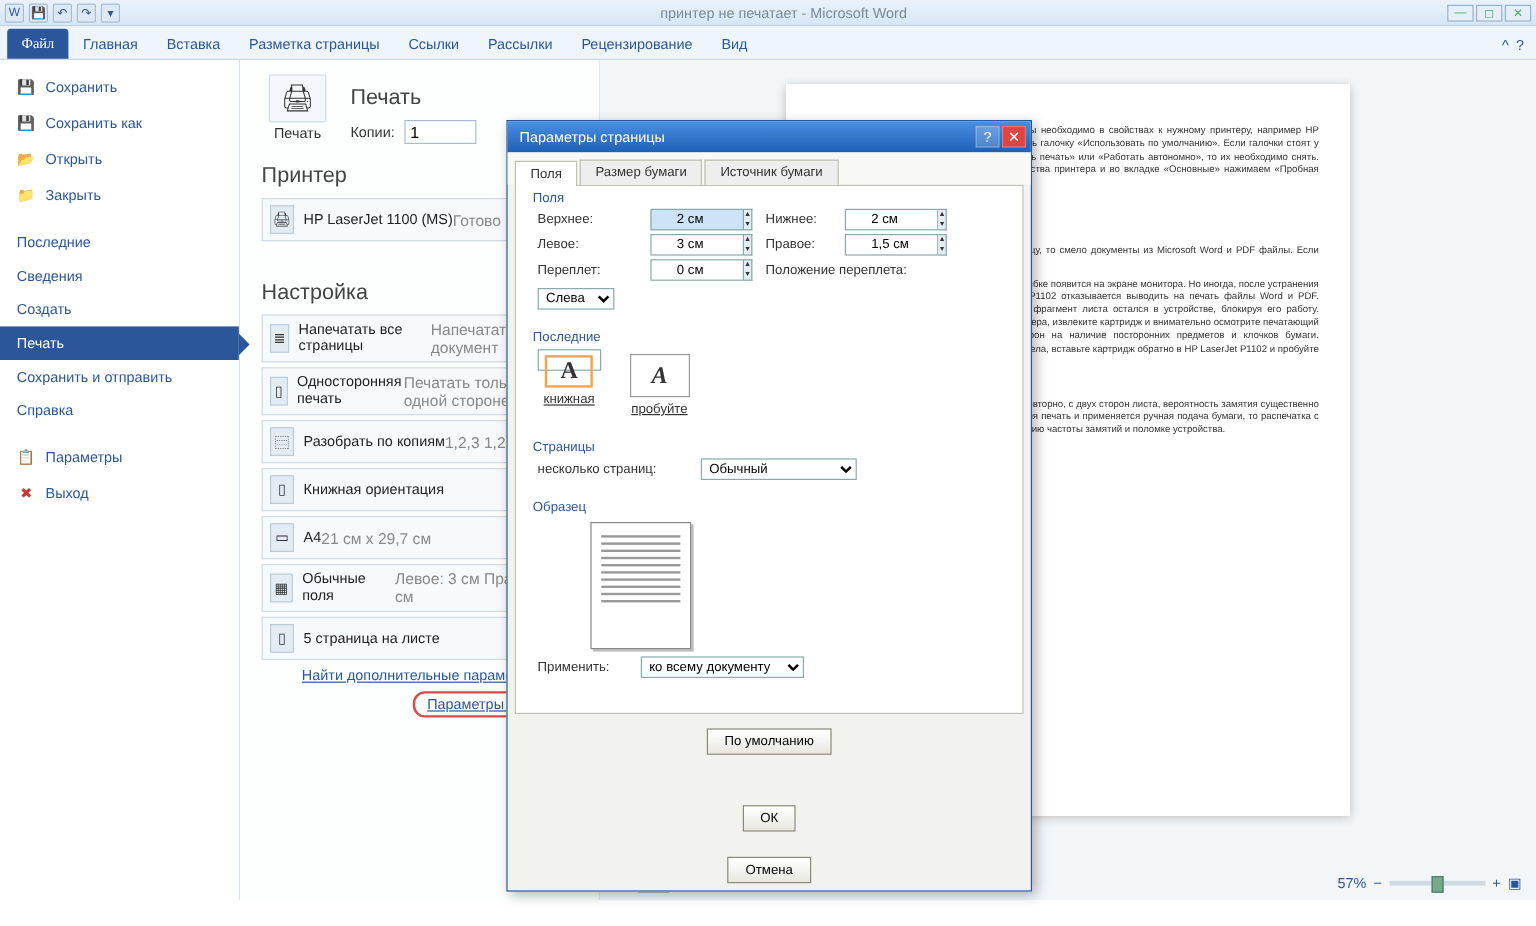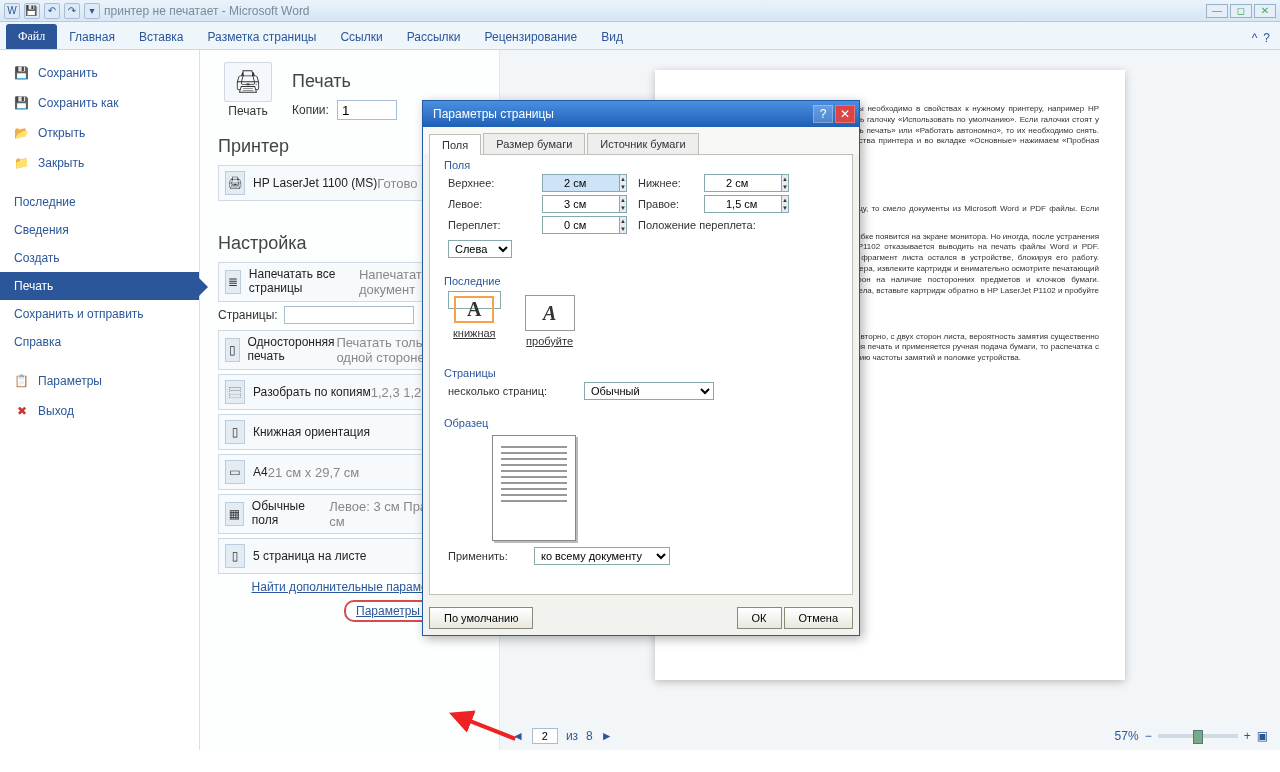--- a/index.html
+++ b/index.html
@@ -1,20 +1,20 @@
 <!DOCTYPE html>
 <html><head>
 <meta charset="utf-8">
 <style>
 * { box-sizing: border-box; margin: 0; padding: 0; }
 body { font-family: "Segoe UI", Tahoma, Arial, sans-serif; font-size: 12px; background: #fff; color: #333; width: 1280px; height: 772px; overflow: hidden; position: relative; }
 .titlebar { height: 22px; background: linear-gradient(#eaf3fb,#d6e6f5); display:flex; align-items:center; border-bottom:1px solid #b5c9dc; }
 .qat { display:flex; align-items:center; padding:0 4px; gap:4px; }
 .qat .sq { width:16px; height:16px; background:#dde9f4; border:1px solid #a8bdd1; border-radius:2px; display:flex; align-items:center; justify-content:center; font-size:10px; color:#2b579a; }
-.titlebar .title { flex:1; color:#7a8a9a; font-size:12px; }
+.titlebar .title { flex:1; text-align:center; color:#7a8a9a; font-size:12px; }
 .winctrl { display:flex; gap:2px; padding:0 4px; }
 .winctrl span { width:22px; height:14px; border:1px solid #9ab2c8; display:flex; align-items:center;justify-content:center; font-size:10px; color:#4a6; background:#e6eef7; }
 
 .ribbonbar { height:28px; background:#eef5fb; border-bottom:1px solid #c9d8e6; display:flex; align-items:flex-end; padding:0 6px; position:relative; }
 .ribbonbar .tab { padding:5px 12px; color:#2b579a; cursor:pointer; font-size:12px; }
 .ribbonbar .tab.active { background:#2b579a; color:#fff; border-radius:3px 3px 0 0;font-family:Liberation Serif, serif; }
 .ribbonbar .right { margin-left:auto; display:flex; gap:6px; padding:4px; color:#2b579a; }
 
 .stage { display:flex; height:700px; }
 .backnav { width:200px; background:#fff; border-right:1px solid #d8e2ec; padding-top:8px; }
@@ -73,21 +73,21 @@
 .spin .ar span { flex:1; display:flex; align-items:center; justify-content:center; font-size:6px; line-height:1; }
 .sel { height:18px; border:1px solid #8aa; font-size:11px; padding:0 2px; background:#fff; }
 .orient { display:flex; gap:20px; margin:4px 0 2px; }
 .orient .ob { display:flex; flex-direction:column; align-items:center; gap:4px; padding:4px; cursor:pointer; }
 .orient .ob .box { width:40px; height:44px; border:1px solid #999; display:flex; align-items:center; justify-content:center; font-size:20px; font-family:"Times New Roman",serif; font-weight:bold;}
 .orient .ob.sel .box { border:2px solid #f7a24a; }
 .orient .ob span { font-size:11px; text-decoration:underline; }
 .orient .ob .box.land { width:50px; height:36px; font-style:italic; }
 .sample { width:84px; height:106px; border:1px solid #888; margin:6px 0 6px 44px; background:#fff; padding:10px 8px; display:flex; flex-direction:column; gap:4px; box-shadow:2px 2px 0 #bbb;}
 .sample div { height:2px; background:#999; }
-.dlgbtns { display:flex; padding:6px; gap:2px; align-items:center; }
+.dlgbtns { display:flex; padding:6px; gap:21px; align-items:center;flex-direction:column; }
 .dlgbtns button { height:22px; padding:0 14px; border:1px solid #8a8a7a; background:linear-gradient(#fff,#e8e8e0); font-size:11px; cursor:pointer; }
 .dlgbtns .spacer { flex:1; }
 
 .arrow { position:absolute; left:462px; top:700px; transform:rotate(-25deg); z-index:20;}
 .arrow svg { overflow:visible; }
 </style>
 </head>
 <body>
 
 <div class="titlebar">
@@ -195,24 +195,20 @@
     <div class="link"><span>Свойства</span></div>
 
     <h3 class="sectionhdr">Настройка</h3>
     <div class="combo">
       <div class="micon">≣</div>
       <div class="lines">
           <div class="l1">Напечатать все страницы</div>
           <div class="l2">Напечатать весь документ</div>
         </div>
     </div>
-    <div class="pagesrow">
-      <span>Страницы:</span>
-      <input style="">
-    </div>
     <div class="combo">
       <div class="micon">▯</div>
       <div class="lines">
           <div class="l1">Односторонняя печать</div>
           <div class="l2">Печатать только на одной стороне</div>
         </div>
     </div>
     <div class="combo">
       <div class="micon">⿳</div>
       <div class="lines">

